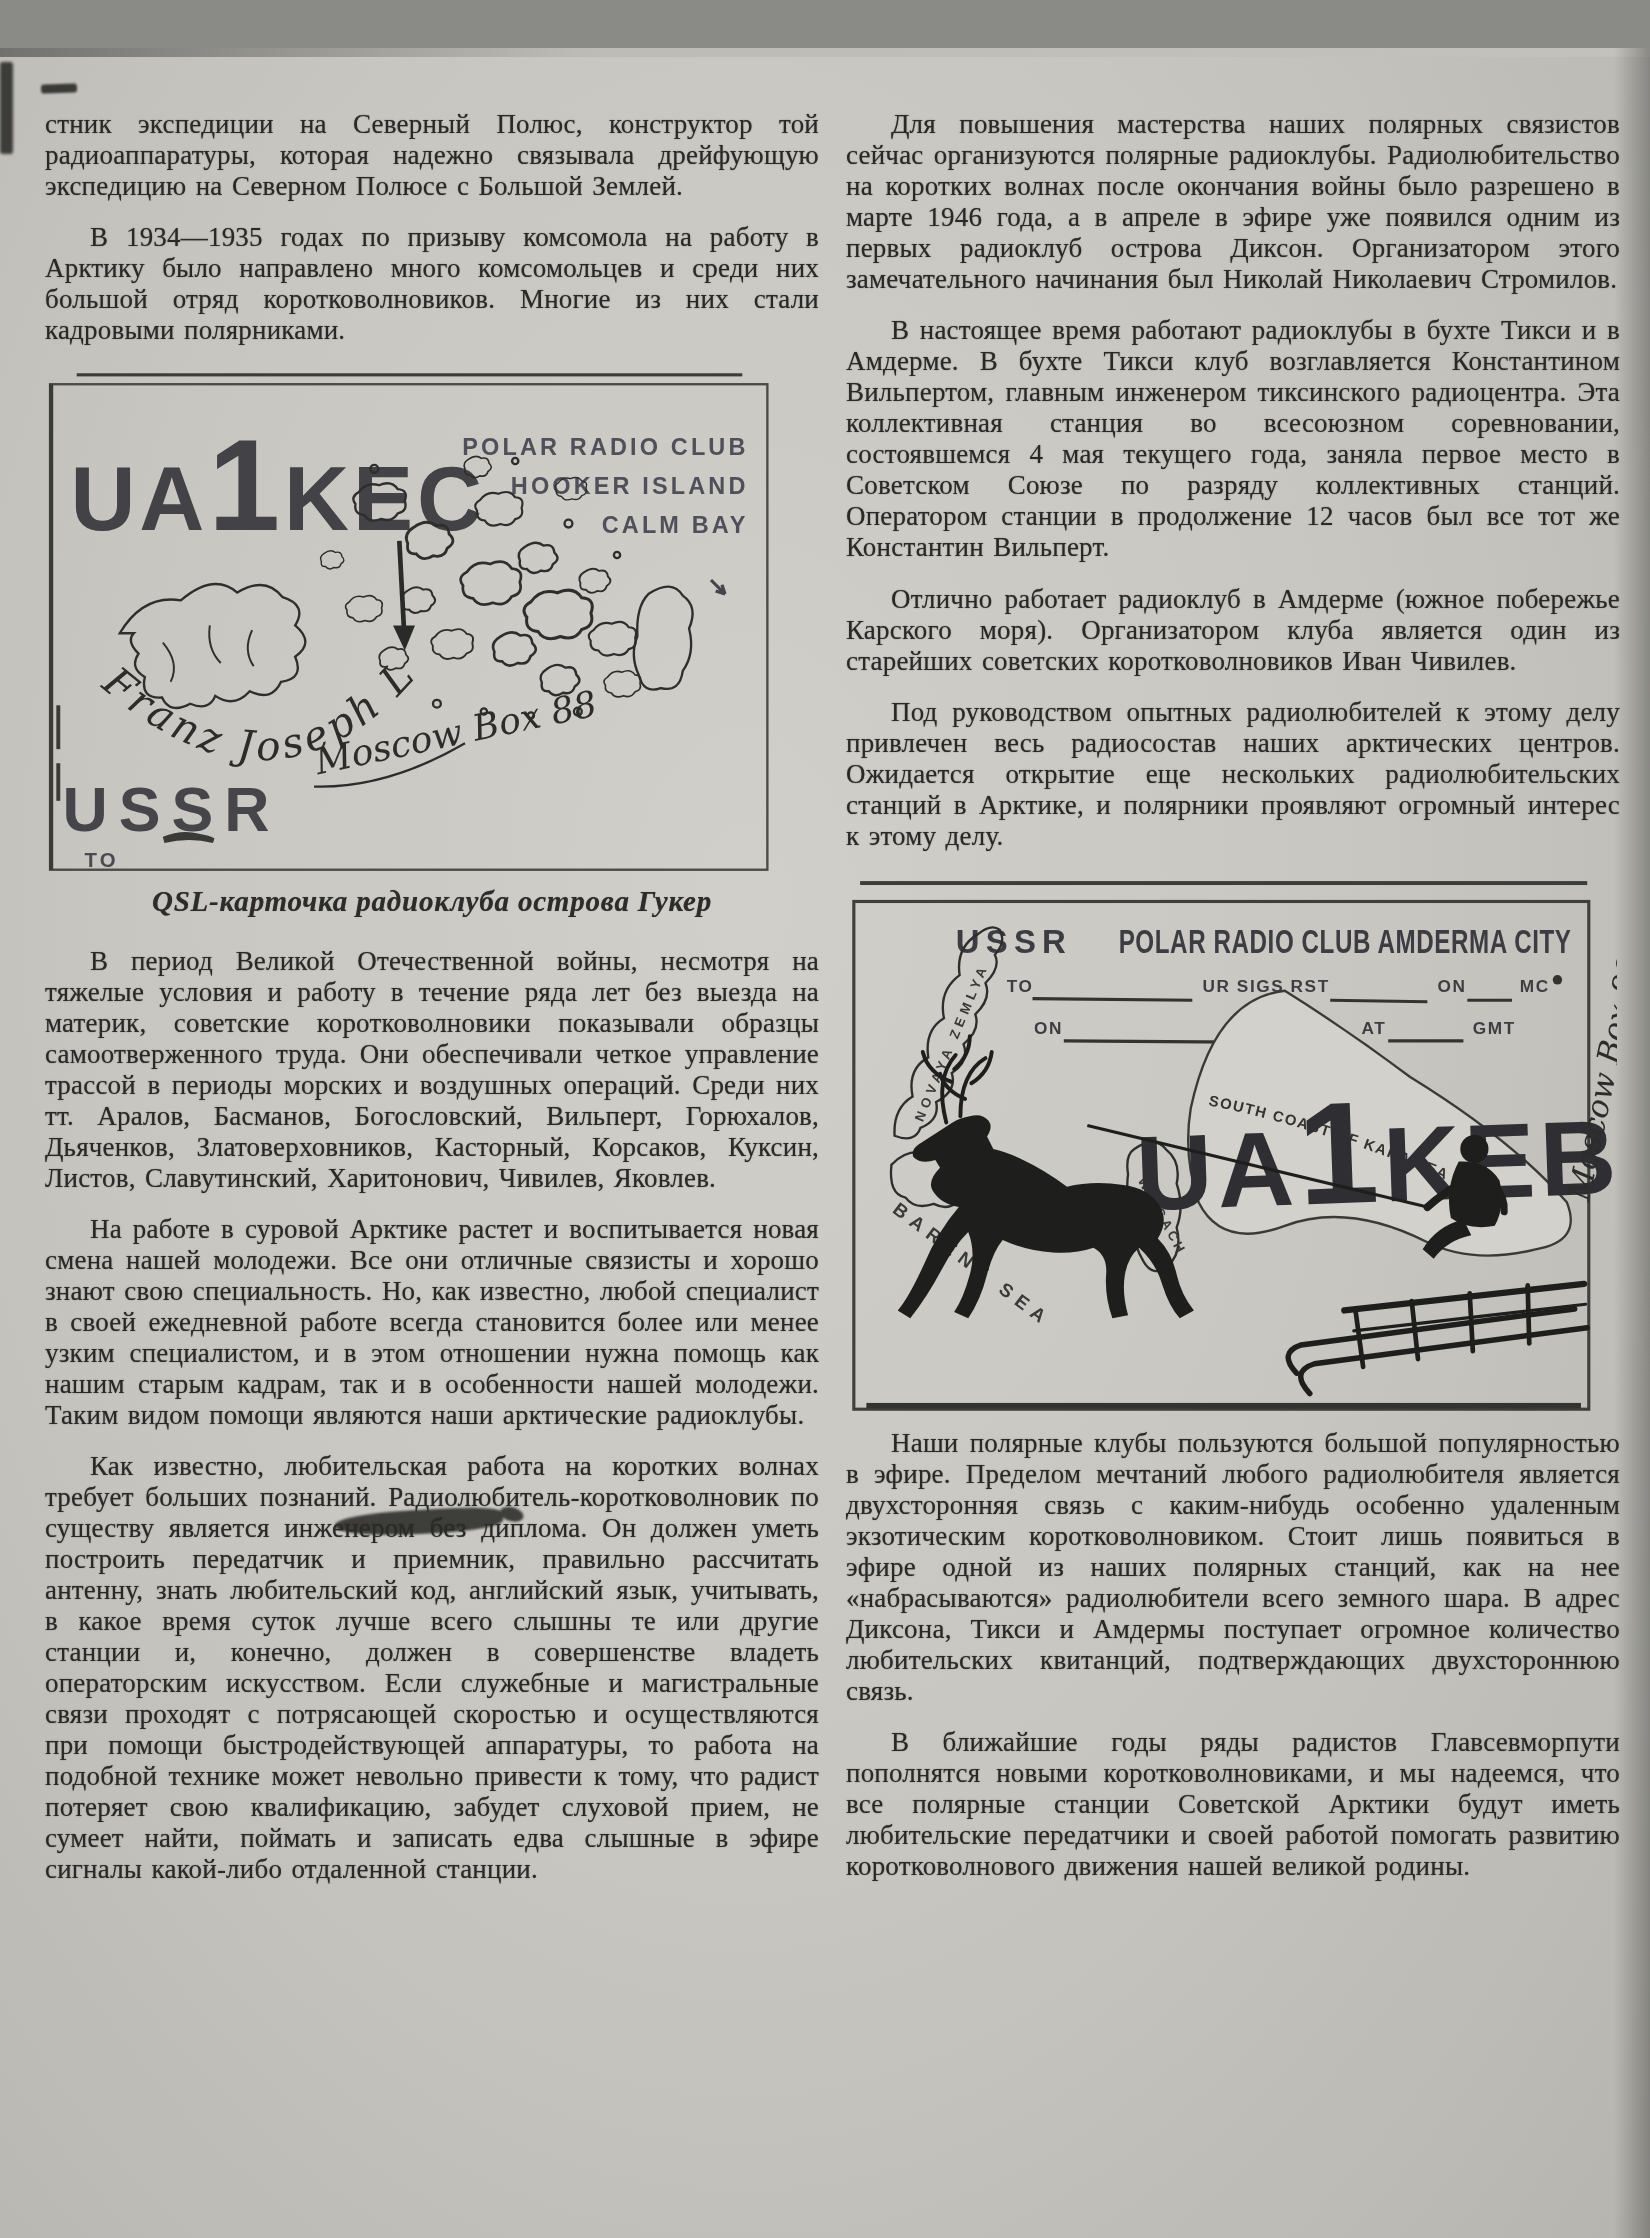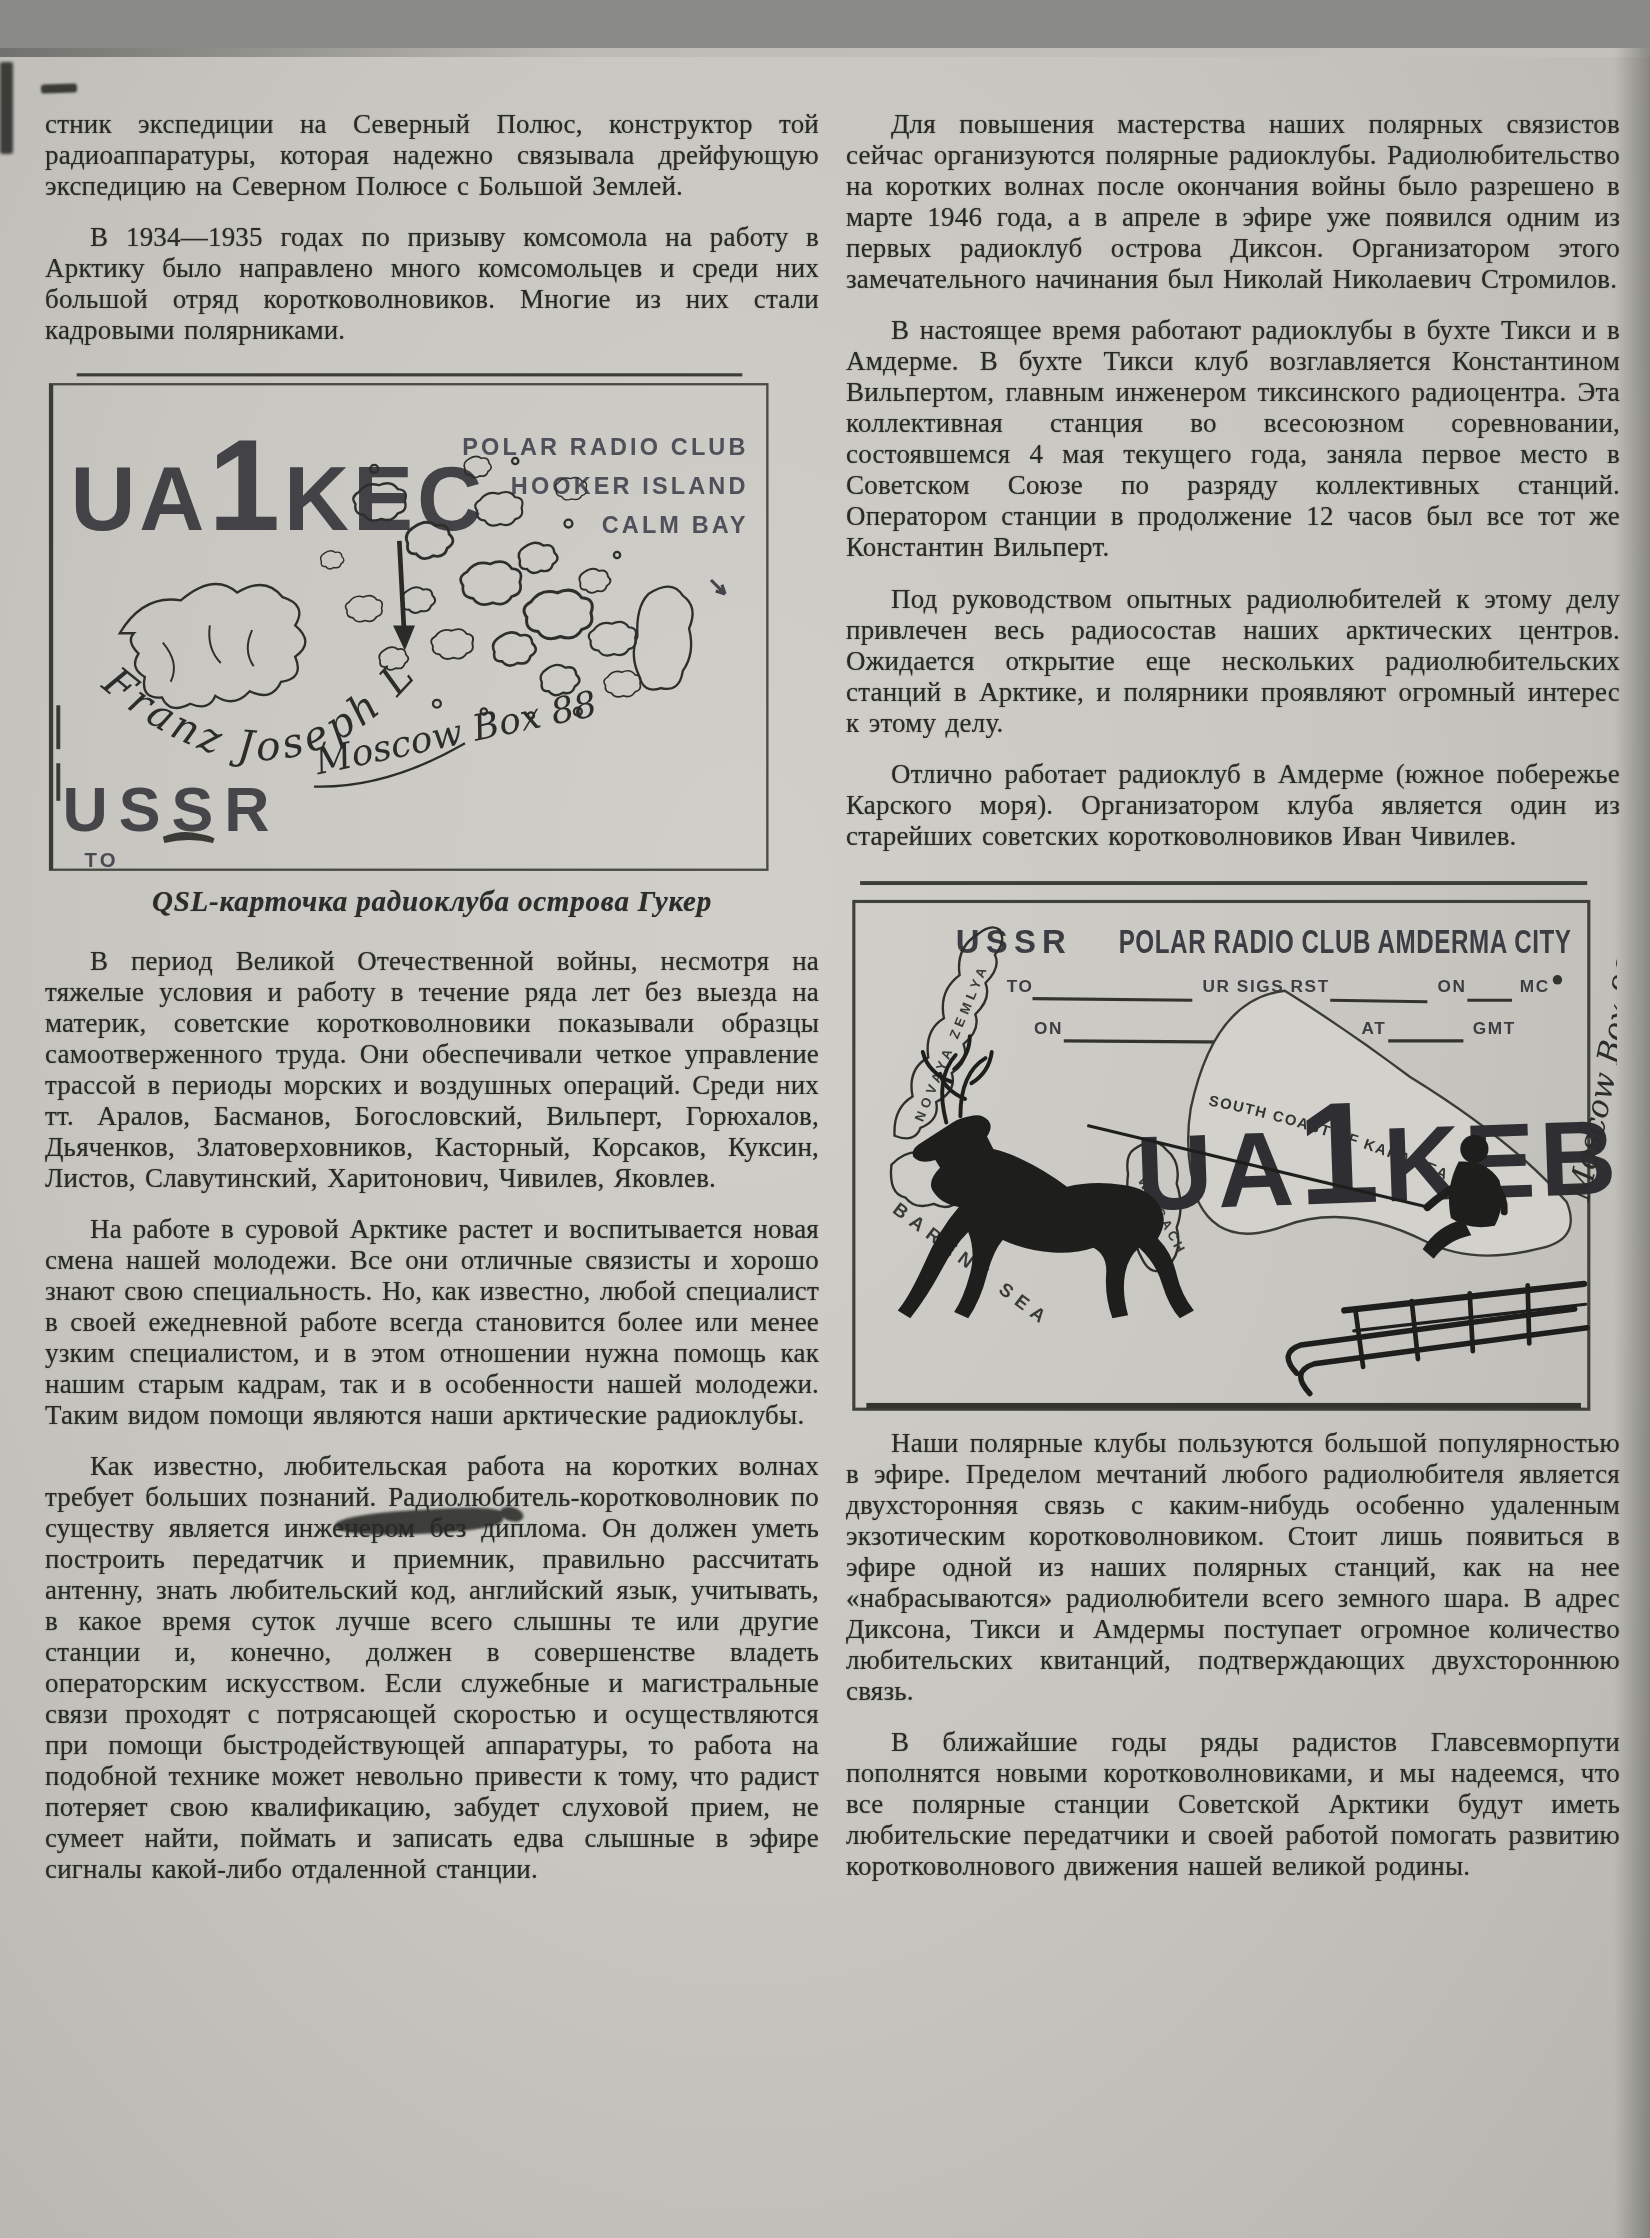--- a/index.html
+++ b/index.html
@@ -156,22 +156,22 @@
     <div class="caption">QSL-карточка радиоклуба острова Гукер</div>
 
     <p class="body">В период Великой Отечественной войны, несмотря на тяжелые условия и работу в течение ряда лет без выезда на материк, советские коротковолновики показывали образцы самоотверженного труда. Они обеспечивали четкое управление трассой в периоды морских и воздушных операций. Среди них тт. Аралов, Басманов, Богословский, Вильперт, Горюхалов, Дьяченков, Златоверховников, Касторный, Корсаков, Куксин, Листов, Славутинский, Харитонович, Чивилев, Яковлев.</p>
     <p class="body">На работе в суровой Арктике растет и воспитывается новая смена нашей молодежи. Все они отличные связисты и хорошо знают свою специальность. Но, как известно, любой специалист в своей ежедневной работе всегда становится более или менее узким специалистом, и в этом отношении нужна помощь как нашим старым кадрам, так и в особенности нашей молодежи. Таким видом помощи являются наши арктические радиоклубы.</p>
     <p class="body">Как известно, любительская работа на коротких волнах требует больших познаний. Радиолюбитель-коротковолновик по существу является инженером без диплома. Он должен уметь построить передатчик и приемник, правильно рассчитать антенну, знать любительский код, английский язык, учитывать, в какое время суток лучше всего слышны те или другие станции и, конечно, должен в совершенстве владеть операторским искусством. Если служебные и магистральные связи проходят с потрясающей скоростью и осуществляются при помощи быстродействующей аппаратуры, то работа на подобной технике может невольно привести к тому, что радист потеряет свою квалификацию, забудет слуховой прием, не сумеет найти, поймать и записать едва слышные в эфире сигналы какой-либо отдаленной станции.</p>
   </div>
 
   <div class="col col-right">
     <p class="body">Для повышения мастерства наших полярных связистов сейчас организуются полярные радиоклубы. Радиолюбительство на коротких волнах после окончания войны было разрешено в марте 1946 года, а в апреле в эфире уже появился одним из первых радиоклуб острова Диксон. Организатором этого замечательного начинания был Николай Николаевич Стромилов.</p>
     <p class="body">В настоящее время работают радиоклубы в бухте Тикси и в Амдерме. В бухте Тикси клуб возглавляется Константином Вильпертом, главным инженером тиксинского радиоцентра. Эта коллективная станция во всесоюзном соревновании, состоявшемся 4 мая текущего года, заняла первое место в Советском Союзе по разряду коллективных станций. Оператором станции в продолжение 12 часов был все тот же Константин Вильперт.</p>
+    <p class="body">Отлично работает радиоклуб в Амдерме (южное побережье Карского моря). Организатором клуба является один из старейших советских коротковолновиков Иван Чивилев.</p>
     <p class="body">Под руководством опытных радиолюбителей к этому делу привлечен весь радиосостав наших арктических центров. Ожидается открытие еще нескольких радиолюбительских станций в Арктике, и полярники проявляют огромный интерес к этому делу.</p>
-    <p class="body">Отлично работает радиоклуб в Амдерме (южное побережье Карского моря). Организатором клуба является один из старейших советских коротковолновиков Иван Чивилев.</p>
 
     <div class="qsl-fig">
       <svg width="771" height="549" viewBox="0 0 984 700">
         <defs>
           <path id="p-nz" d="M98 318 L196 84"></path>
           <path id="p-wg" d="M372 392 L462 556"></path>
           <path id="p-kara" d="M462 296 Q660 336 872 440"></path>
         </defs>
 
         <g>

